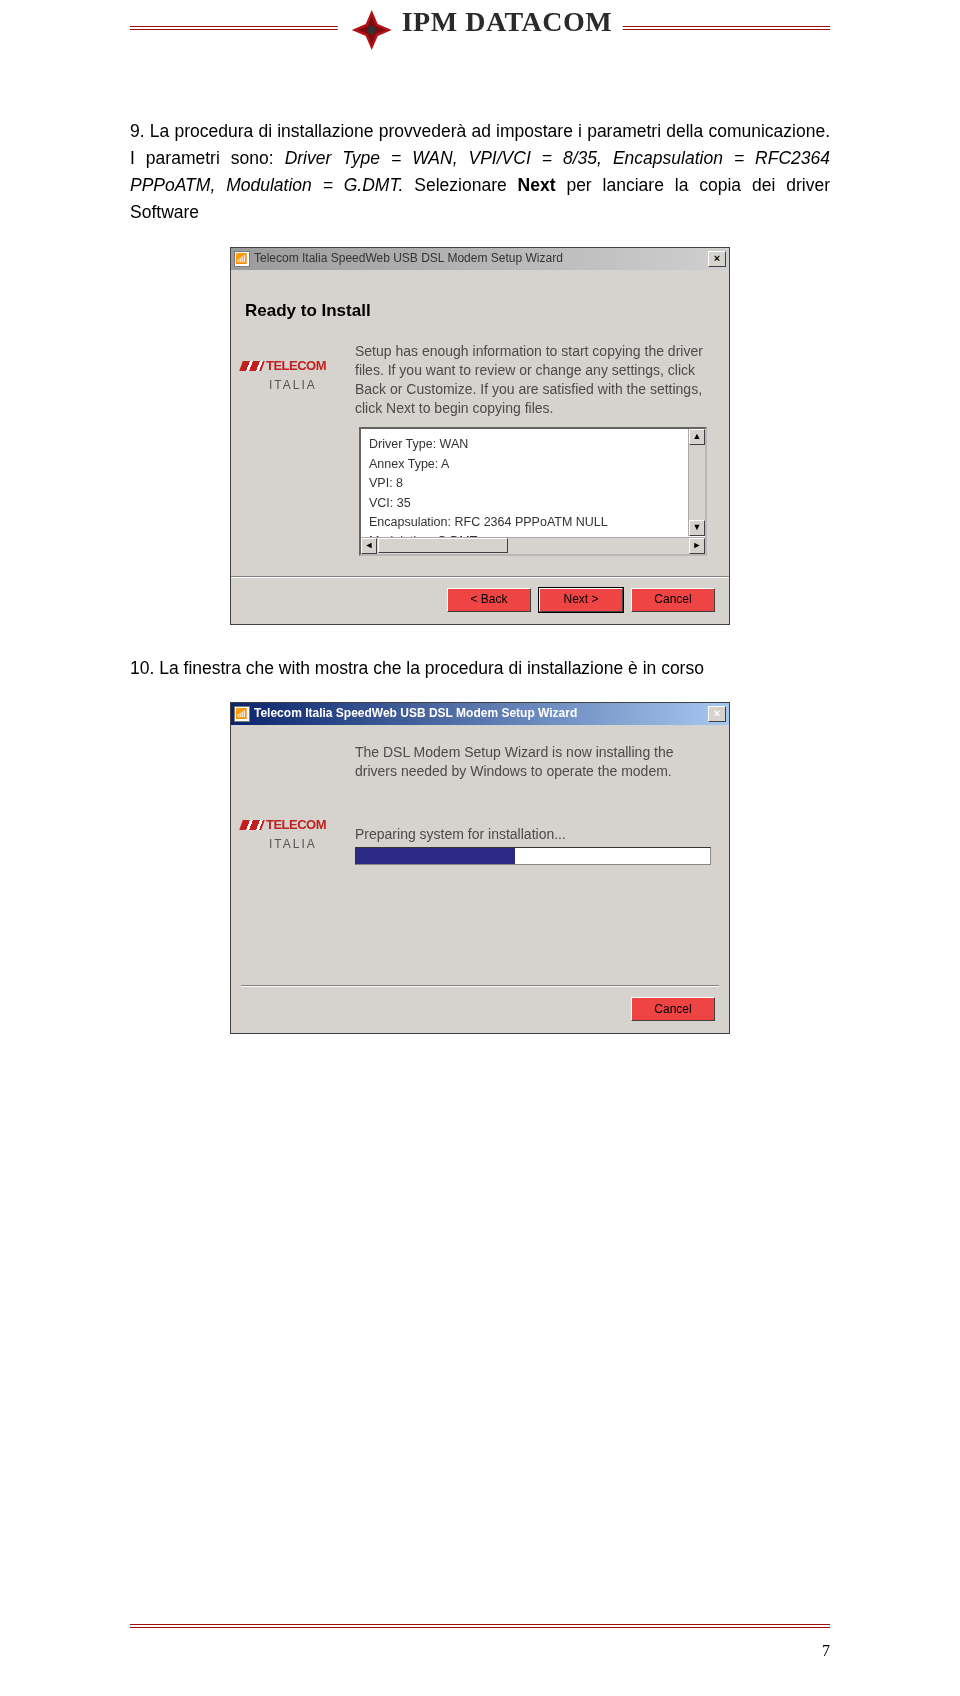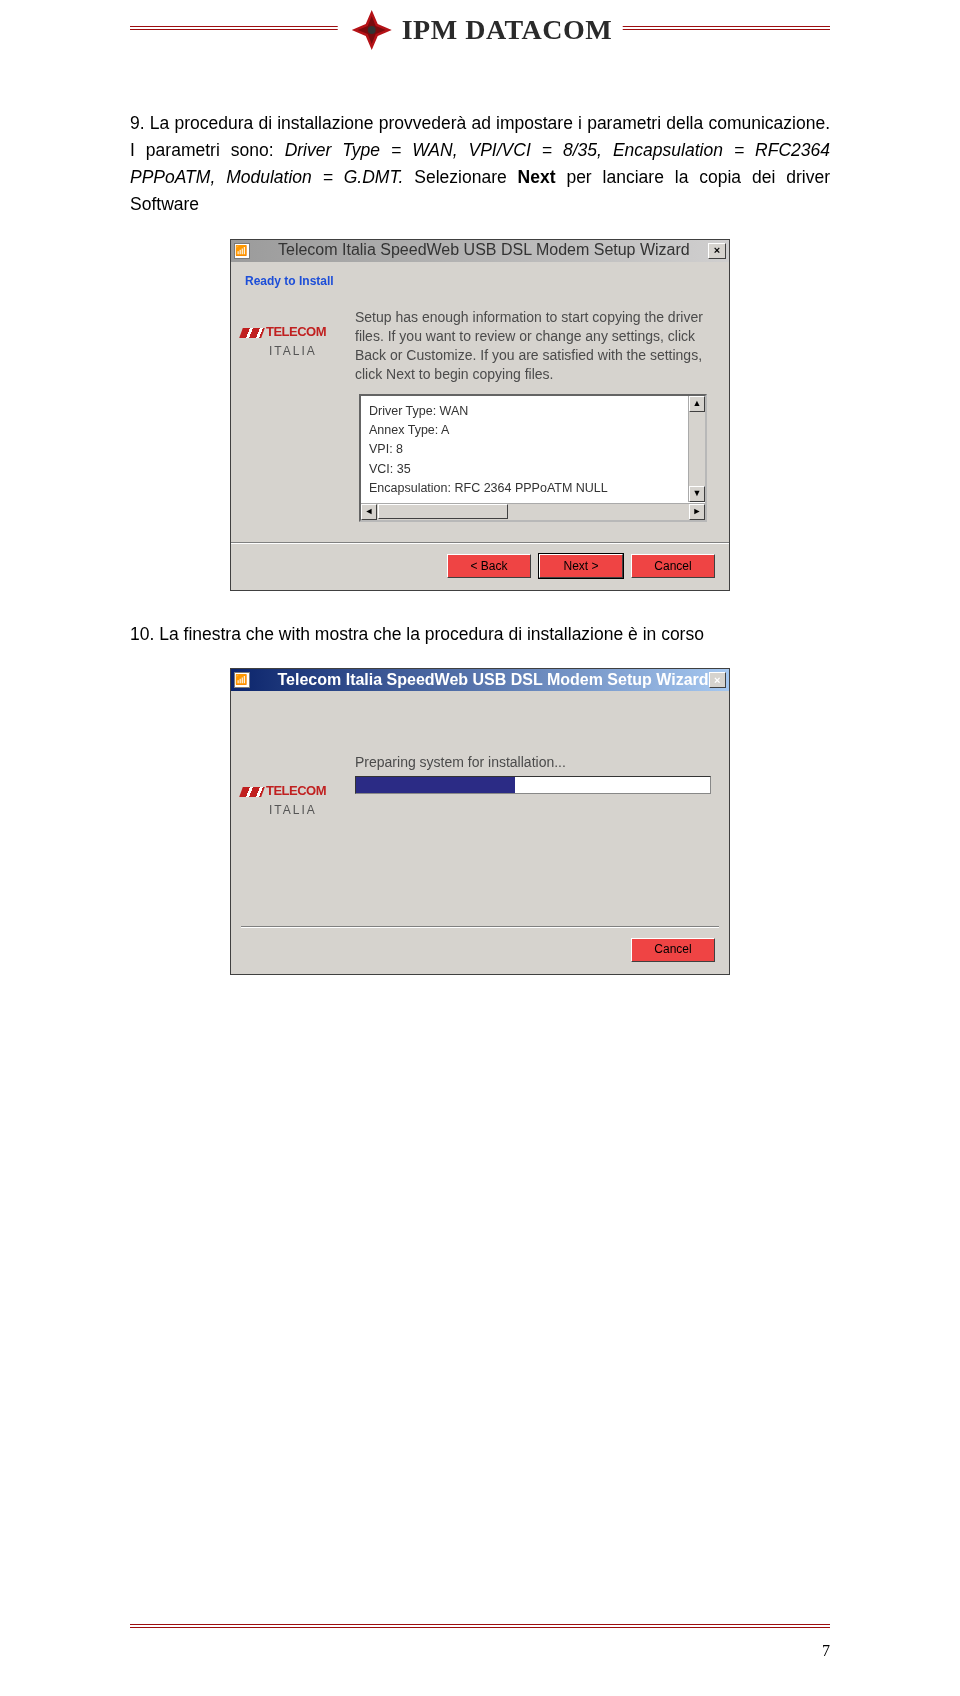--- a/index.html
+++ b/index.html
@@ -14,39 +14,39 @@
   .header-rule {
     position: absolute;
     left: 130px; right: 130px;
     top: 26px;
     border-top: 4px double #9d0e10;
   }
   .header-logo {
     position: absolute;
     left: 50%; transform: translateX(-50%);
     top: 6px;
-    display: flex; align-items: center;
+    display: flex; 
     background: #fff;
     padding: 0 10px;
   }
   .logo-icon {
     width: 48px; height: 48px;
   }
   .logo-text {
     font-family: "Times New Roman", serif;
     font-weight: bold;
     font-size: 28px;
     letter-spacing: 0.5px;
     color: #2a2a2a;
     margin-left: 6px;
   }
   .content {
     position: absolute;
     left: 130px; right: 130px;
-    top: 110px;
+    top: 118px;
     font-size: 17.5px;
     line-height: 1.55;
   }
   .para {
     text-align: justify;
     margin-bottom: 4px;
   }
   .italic { font-style: italic; }
   .bold { font-weight: bold; }
   .dialog-wrap {
@@ -73,24 +73,23 @@
     color: #fff;
   }
   .titlebar .ti-icon {
     width: 16px; height: 16px;
     background: #fff; border: 1px solid #7a7a7a;
     margin-right: 4px;
     display:flex;align-items:center;justify-content:center;font-size:10px;
   }
   .titlebar .ti-text {
     flex: 1;
-    font-size: 16px;
+    font-size: 12px;
     color: #fff;
     white-space: nowrap;
-    margin-left: 24px;
   }
   .titlebar.gray .ti-text { color: #333; }
   .titlebar .close-btn {
     width: 18px; height: 16px;
     background: #d6d3ce;
     border: 1px solid #404040;
     border-top-color:#fff; border-left-color:#fff;
     font-size: 11px; font-weight: bold;
     display:flex;align-items:center;justify-content:center;
     cursor:pointer;
@@ -119,22 +118,22 @@
   }
   .telecom-sub {
     font-size: 12px; color:#555; letter-spacing: 2px; margin-left: 28px;
   }
   .dlg-right {
     flex: 1;
     padding: 14px 18px 10px 4px;
     color: #444;
   }
   .dlg-heading {
-    font-size: 12px; font-weight: bold; color: #1d4ed8;
-    margin: 10px 0 4px 14px;
+    font-size: 17px; font-weight: bold; color: #000000;
+    margin: 28px 0 4px 14px;
   }
   .dlg-desc {
     font-size: 14px; color: #4b4b4b;
     line-height: 1.35;
   }
   .sunken {
     background: #ffffff;
     border: 2px inset #b8b8b8;
     margin: 10px 4px 6px 4px;
     position: relative;
@@ -294,20 +293,21 @@
         <div class="ti-icon">📶</div>
         <div class="ti-text" style="font-weight:bold">Telecom Italia SpeedWeb USB DSL Modem Setup Wizard</div>
         <div class="close-btn">×</div>
       </div>
       <div class="dlg-body">
         <div class="dlg-left">
           <div class="telecom-logo"><span>TELECOM</span></div>
           <div class="telecom-sub">ITALIA</div>
         </div>
         <div class="dlg-right dlg2-right-pad">
+          <div class="dlg-desc">The DSL Modem Setup Wizard is now installing the drivers needed by Windows to operate the modem.</div>
           <div style="height:44px"></div>
           <div class="dlg-desc">Preparing system for installation...</div>
           <div class="progress-outer">
             <div class="progress-inner"></div>
           </div>
         </div>
       </div>
       <div class="dlg-divider2"></div>
       <div class="dlg-buttons">
         <div class="win-btn">Cancel</div>

